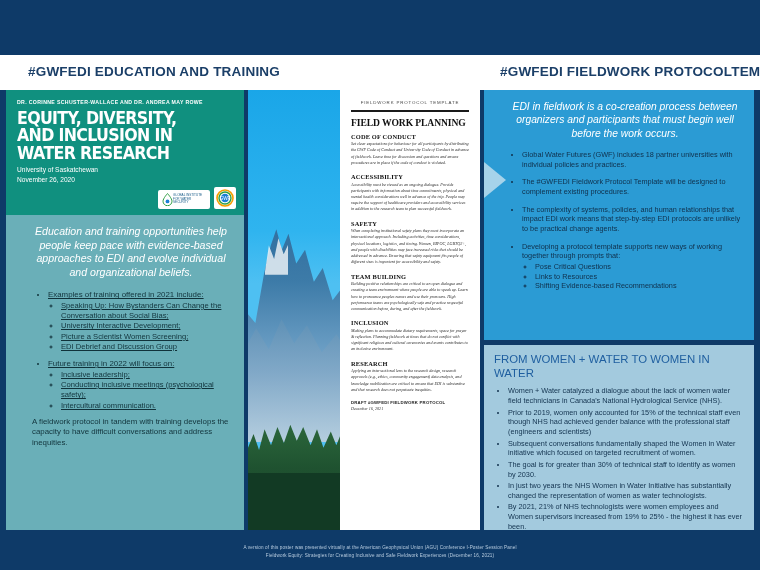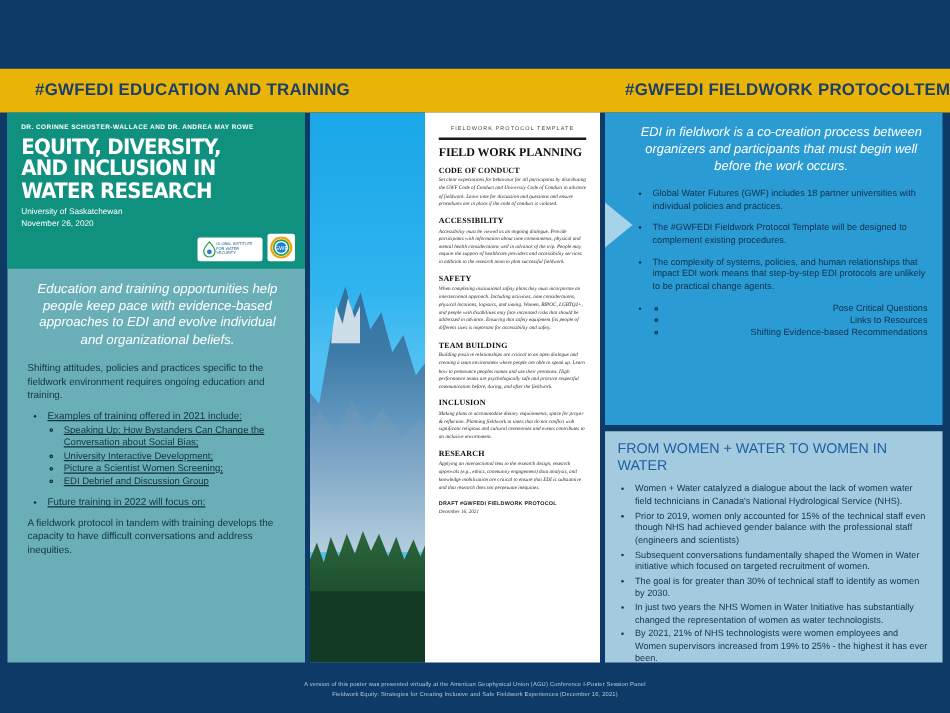--- a/index.html
+++ b/index.html
@@ -17,21 +17,21 @@
 
   
   .top-band {
     position: absolute; left: 0; top: 0; width: 760px; height: 55px;
     background: #0e3a68;
   }
 
   
   .title-band {
     position: absolute; left: 0; top: 55px; width: 760px; height: 35px;
-    background: #eab308;
+    background: #ffffff;
   }
   .band-title {
     position: absolute; top: 9px;
     font-size: 13.5px; letter-spacing: .2px;
     color: #1b3f68; font-weight: 600;
     white-space: nowrap;
   }
   .band-title.left  { left: 28px; }
   .band-title.right { left: 500px; }
 
@@ -74,21 +74,21 @@
   .logo-box {
     background: #ffffff; border-radius: 2px;
     display: flex; align-items: center; justify-content: center;
   }
   .logo-giws { width: 52px; height: 19px; }
   .logo-gwf  { width: 22px; height: 22px; }
   .logo-cap  { font-size: 3.1px; color: #1b5e8a; line-height: 1.15;
                text-align: left; max-width: 33px; }
 
   .left-body {
-    padding: 10px 14px 8px 16px;
+    padding: 10px 14px 8px 26px;
     color: #10323a; flex: 1 1 auto;
     overflow: hidden;
   }
   .pull-quote {
     font-style: italic; font-size: 10.6px; line-height: 1.28;
     color: #ffffff; text-align: center; margin-bottom: 11px;
   }
   .body-para {
     font-size: 7.9px; line-height: 1.32; color: #12343c;
     margin-bottom: 7px;
@@ -185,21 +185,21 @@
     border-left: 22px solid #a6d3ea;
   }
   .right-quote {
     font-style: italic; font-size: 10.3px; line-height: 1.3;
     color: #ffffff; text-align: center; margin-bottom: 10px;
     padding: 0 4px;
   }
   ul.r1 { list-style: disc; margin: 0 0 0 14px; }
   ul.r1 > li { font-size: 7.3px; line-height: 1.32; color: #10304c;
                margin-bottom: 8px; }
-  ul.r2 { list-style: circle; margin: 1px 0 0 13px; text-align: right; }
+  ul.r2 { list-style: circle; margin: 1px 0 0 13px; }
   ul.r2 > li { font-size: 7.3px; line-height: 1.35; color: #10304c;
                margin-bottom: 0; }
   .right-closing {
     font-size: 7.3px; line-height: 1.33; color: #10304c; margin-top: 2px;
   }
 
   .right-bottom {
     position: absolute; left: 0; top: 255px; width: 270px; height: 185px;
     background: #a3cade;
     padding: 8px 10px 6px 10px;
@@ -255,35 +255,39 @@
             <circle cx="9" cy="9" r="6" fill="none" stroke="#2f9e44" stroke-width="1.4"></circle>
             <circle cx="9" cy="9" r="4.2" fill="#1c7ed6"></circle>
             <text x="9" y="11" font-size="4.6" fill="#ffffff" text-anchor="middle" font-family="Liberation Sans, sans-serif">GWF</text>
           </svg>
         </div>
       </div>
     </div>
 
     <div class="left-body">
       <div class="pull-quote">Education and training opportunities help people keep pace with evidence-based approaches to EDI and evolve individual and organizational beliefs.</div>
-      <div class="body-para">Shifting attitudes, policies and practices specific to the fieldwork environment requires ongoing education and training.</div>
 
       <ul class="lvl1">
         <li>
           <span>Examples of training offered in 2021 include:</span>
           <ul class="lvl2">
             <li>Speaking Up: How Bystanders Can Change the Conversation about Social Bias;</li>
             <li>University Interactive Development;</li>
             <li>Picture a Scientist Women Screening;</li>
             <li>EDI Debrief and Discussion Group</li>
           </ul>
         </li>
         <li class="spacer-li"></li>
         <li>
           <span>Future training in 2022 will focus on:</span>
+          <ul class="lvl2">
+            <li>Inclusive leadership;</li>
+            <li>Conducting inclusive meetings (psychological safety);</li>
+            <li>Intercultural communication.</li>
+          </ul>
         </li>
       </ul>
 
       <div class="body-para">A fieldwork protocol in tandem with training develops the capacity to have difficult conversations and address inequities.</div>
     </div>
   </div>
 
   <div class="col-photo">
     <div class="photo-sky"></div>
     <div class="photo-mtn"></div>
@@ -330,20 +334,21 @@
   <div class="col-right">
     <div class="right-top">
       <div class="arrow"></div>
       <div class="right-quote">EDI in fieldwork is a co-creation process between organizers and participants that must begin well before the work occurs.</div>
 
       <ul class="r1">
         <li>Global Water Futures (GWF) includes 18 partner universities with individual policies and practices.</li>
         <li>The #GWFEDI Fieldwork Protocol Template will be designed to complement existing procedures.</li>
         <li>The complexity of systems, policies, and human relationships that impact EDI work means that step-by-step EDI protocols are unlikely to be practical change agents.</li>
         <li>
+          <span>Developing a protocol template supports new ways of working together through prompts that:</span>
           <ul class="r2">
             <li>Pose Critical Questions</li>
             <li>Links to Resources</li>
             <li>Shifting Evidence-based Recommendations</li>
           </ul>
         </li>
       </ul>
     </div>
 
     <div class="right-bottom">

